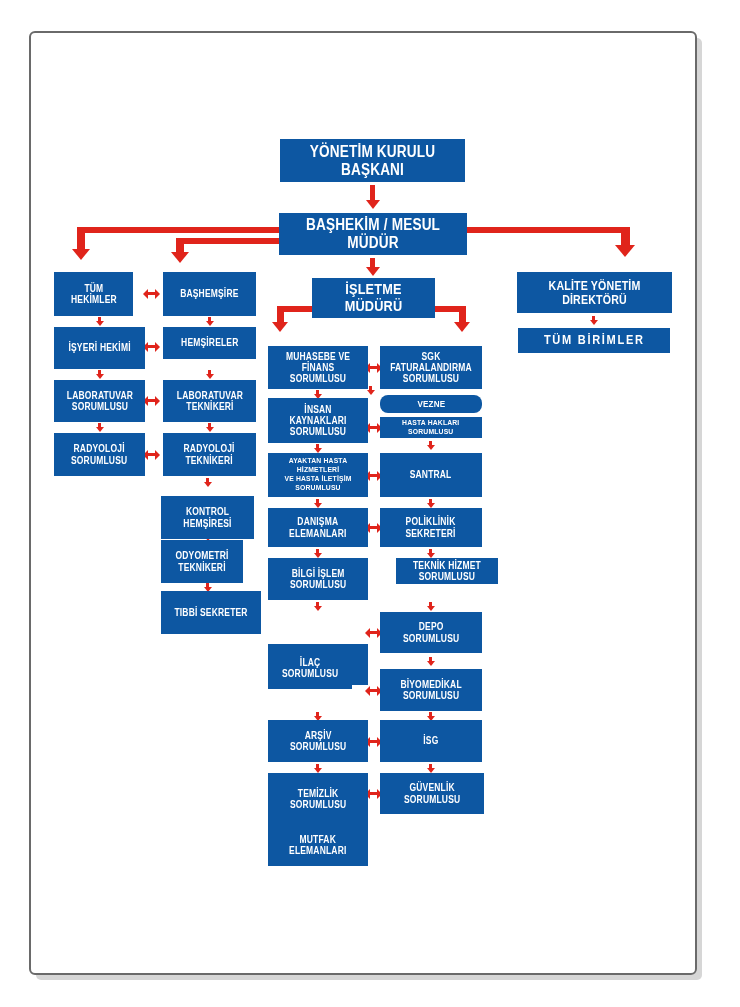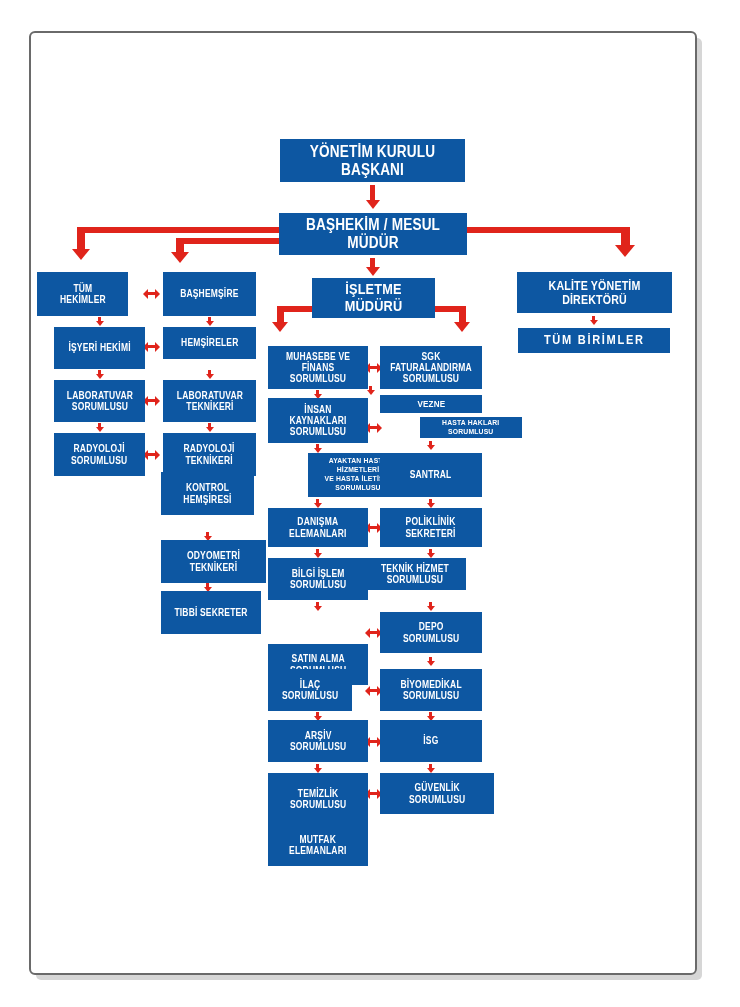--- a/index.html
+++ b/index.html
@@ -29,22 +29,22 @@
     font-size:10px;
   }
   .node > span{
     display:inline-block;transform:scaleX(0.85);transform-origin:50% 50%;
     white-space:pre-line;line-height:1.12;letter-spacing:0.2px;
   }
   .fs16{font-size:16px;}
   .fs15{font-size:15px;}
   .fs13{font-size:13px;}
   .fs125{font-size:12.5px;}
-  .fs95{font-size:9.5px;}
-  .fs8{font-size:8px;margin-left:40px;}
+  .fs95{font-size:9.5px;border-radius:8px;}
+  .fs8{font-size:8px;}
   .sp2 > span{letter-spacing:2px;}
   
   .hbar,.vbar{position:absolute;background:var(--red);z-index:1;}
   .tridown{position:absolute;width:0;height:0;border-style:solid;
     border-color:var(--red) transparent transparent transparent;z-index:1;}
   .sdown{position:absolute;width:3px;height:4px;background:var(--red);z-index:1;}
   .sdown::after{content:'';position:absolute;left:-2.5px;top:4px;width:0;height:0;
     border:4px solid transparent;border-bottom:0;border-top:5px solid var(--red);}
   .bdown{position:absolute;width:5px;background:var(--red);z-index:1;}
   .bdown::after{content:'';position:absolute;left:-4.5px;bottom:-9px;width:0;height:0;
@@ -85,21 +85,21 @@
 <div class="hbar" style="left:467px;top:227px;width:160px;height:6px"></div>
 <div class="vbar" style="left:621px;top:227px;width:9px;height:18px"></div>
 <div class="tridown" style="left:615px;top:245px;border-width:12px 10px 0 10px"></div>
 
 <div class="hbar" style="left:277px;top:306px;width:189px;height:6px"></div>
 <div class="vbar" style="left:277px;top:306px;width:7px;height:16px"></div>
 <div class="tridown" style="left:272px;top:322px;border-width:10px 8px 0 8px"></div>
 <div class="vbar" style="left:459px;top:306px;width:7px;height:16px"></div>
 <div class="tridown" style="left:454px;top:322px;border-width:10px 8px 0 8px"></div>
 
-<div class="node" style="left:37px;top:272px;width:91px;height:44px">
+<div class="node" style="left:54px;top:272px;width:79px;height:44px">
   <span>TÜM
 HEKİMLER</span>
 </div>
 <div class="node" style="left:54px;top:327px;width:91px;height:42px">
   <span>İŞYERİ HEKİMİ</span>
 </div>
 <div class="node" style="left:54px;top:380px;width:91px;height:42px">
   <span>LABORATUVAR
 SORUMLUSU</span>
 </div>
@@ -118,24 +118,24 @@
   <span>HEMŞİRELER</span>
 </div>
 <div class="node" style="left:163px;top:380px;width:93px;height:42px">
   <span>LABORATUVAR
 TEKNİKERİ</span>
 </div>
 <div class="node" style="left:163px;top:433px;width:93px;height:43px">
   <span>RADYOLOJİ
 TEKNİKERİ</span>
 </div>
-<div class="node" style="left:161px;top:472px;width:93px;height:43px">
+<div class="node" style="left:161px;top:496px;width:93px;height:43px">
   <span>KONTROL HEMŞİRESİ</span>
 </div>
-<div class="node" style="left:161px;top:540px;width:105px;height:43px">
+<div class="node" style="left:161px;top:540px;width:82px;height:43px">
   <span>ODYOMETRİ TEKNİKERİ</span>
 </div>
 <div class="node" style="left:161px;top:591px;width:100px;height:43px">
   <span>TIBBİ SEKRETER</span>
 </div>
 <div class="sdown" style="left:208px;top:317px"></div>
 <div class="sdown" style="left:208px;top:370px"></div>
 <div class="sdown" style="left:208px;top:423px"></div>
 <div class="sdown" style="left:206px;top:478px"></div>
 <div class="sdown" style="left:206px;top:532px"></div>
@@ -163,21 +163,21 @@
 ELEMANLARI</span>
 </div>
 <div class="node" style="left:268px;top:558px;width:100px;height:42px">
   <span>BİLGİ İŞLEM
 SORUMLUSU</span>
 </div>
 <div class="node" style="left:268px;top:644px;width:100px;height:41px">
   <span>SATIN ALMA
 SORUMLUSU</span>
 </div>
-<div class="node" style="left:268px;top:669px;width:84px;height:42px">
+<div class="node" style="left:268px;top:647px;width:84px;height:42px">
   <span>İLAÇ
 SORUMLUSU</span>
 </div>
 <div class="node" style="left:268px;top:720px;width:100px;height:42px">
   <span>ARŞİV
 SORUMLUSU</span>
 </div>
 <div class="node" style="left:268px;top:773px;width:100px;height:52px">
   <span>TEMİZLİK
 SORUMLUSU</span>
@@ -207,36 +207,36 @@
   <span>HASTA HAKLARI
 SORUMLUSU</span>
 </div>
 <div class="node" style="left:380px;top:453px;width:102px;height:44px">
   <span>SANTRAL</span>
 </div>
 <div class="node" style="left:380px;top:508px;width:102px;height:39px">
   <span>POLİKLİNİK
 SEKRETERİ</span>
 </div>
-<div class="node" style="left:364px;top:558px;width:102px;height:32px">
+<div class="node" style="left:396px;top:558px;width:102px;height:26px">
   <span>TEKNİK HİZMET
 SORUMLUSU</span>
 </div>
 <div class="node" style="left:380px;top:612px;width:102px;height:41px">
   <span>DEPO
 SORUMLUSU</span>
 </div>
 <div class="node" style="left:380px;top:669px;width:102px;height:42px">
   <span>BİYOMEDİKAL
 SORUMLUSU</span>
 </div>
 <div class="node" style="left:380px;top:720px;width:102px;height:42px">
   <span>İSG</span>
 </div>
-<div class="node" style="left:380px;top:773px;width:114px;height:41px">
+<div class="node" style="left:380px;top:773px;width:104px;height:41px">
   <span>GÜVENLİK
 SORUMLUSU</span>
 </div>
 <div class="sdown" style="left:369px;top:386px"></div>
 <div class="sdown" style="left:429px;top:441px"></div>
 <div class="sdown" style="left:429px;top:499px"></div>
 <div class="sdown" style="left:429px;top:549px"></div>
 <div class="sdown" style="left:429px;top:602px"></div>
 <div class="sdown" style="left:429px;top:657px"></div>
 <div class="sdown" style="left:429px;top:712px"></div>

